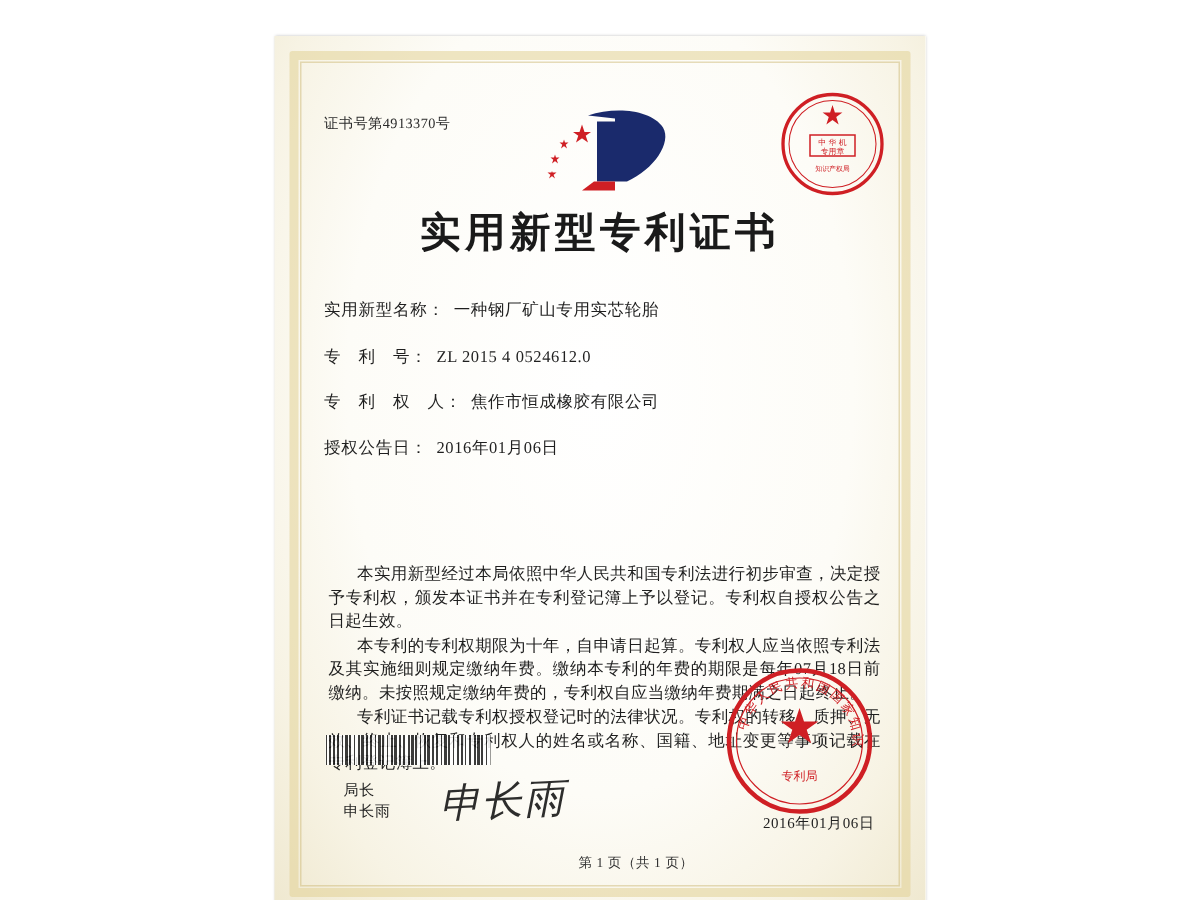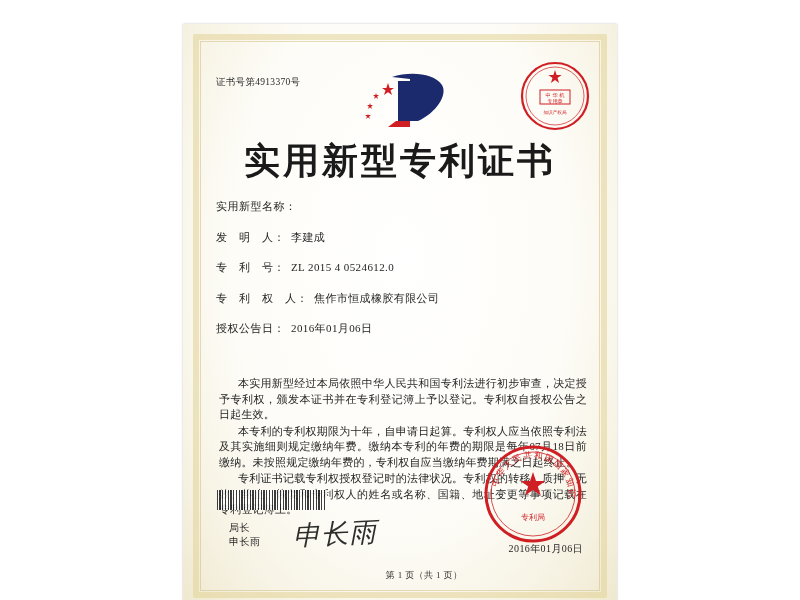--- a/index.html
+++ b/index.html
@@ -78,21 +78,21 @@
     width: 72px;
     height: 72px;
   }
 
   .title {
     position: absolute;
     left: 0;
     right: 0;
     top: 113px;
     text-align: center;
-    font-size: 36px;
+    font-size: 27px;
     font-weight: bold;
     letter-spacing: 3px;
     color: #1a1a1a;
     font-family: Liberation Serif, serif;
   }
 
   .fields {
     position: absolute;
     left: 33px;
     top: 175px;
@@ -228,24 +228,21 @@
           <text x="36" y="42.5" text-anchor="middle" font-size="5.2" fill="#cf1f24" font-family="'DejaVu Serif', serif">专用章</text>
           <text x="36" y="54" text-anchor="middle" font-size="4.6" fill="#cf1f24" font-family="'DejaVu Serif', serif">知识产权局</text>
         </svg>
       </div>
 
       <div class="title">实用新型专利证书</div>
 
       <div class="fields">
         <div class="field-row">
           <span class="field-label">实用新型名称：</span>
-        </div>
-        <div class="field-row">
-          <span class="field-label">发　明　人：</span>
-          <span class="field-value">李建成</span>
+          <span class="field-value">一种钢厂矿山专用实芯轮胎</span>
         </div>
         <div class="field-row">
           <span class="field-label">专　利　号：</span>
           <span class="field-value">ZL 2015 4 0524612.0</span>
         </div>
         <div class="field-row">
           <span class="field-label">专　利　权　人：</span>
           <span class="field-value">焦作市恒成橡胶有限公司</span>
         </div>
         <div class="field-row">

